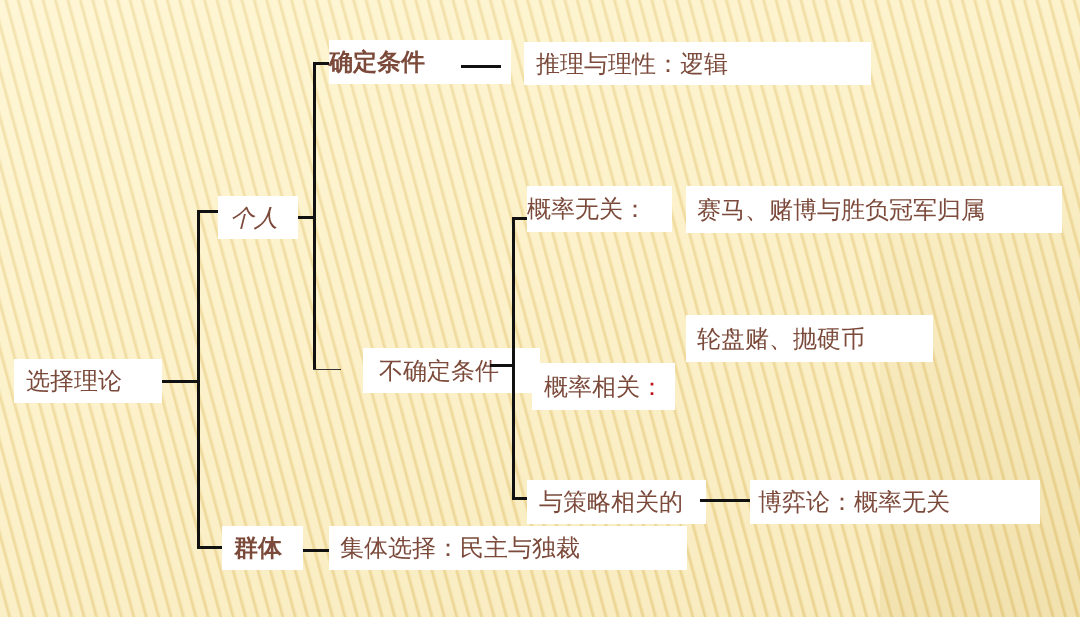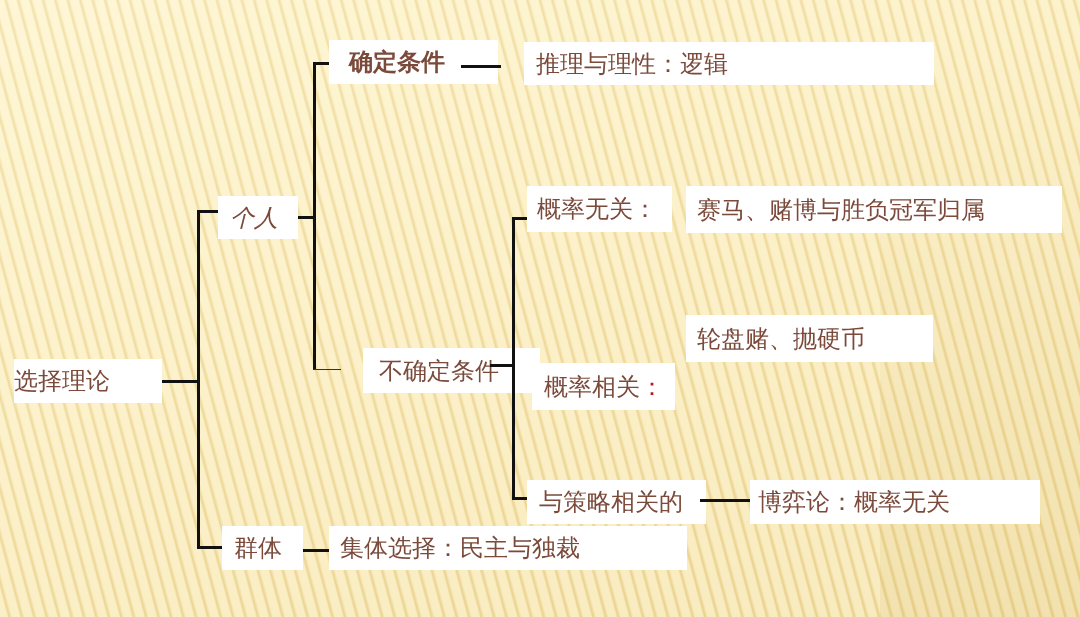--- a/index.html
+++ b/index.html
@@ -57,51 +57,51 @@
       background: #111;
     }
     .thin { height: 1px; background: #333; }
     .red-colon { color: #c0141c; }
   </style>
 </head>
 <body>
 
 <div class="sheen"></div>
 
-<div class="box" style="left:14px; top:359px; width:148px; height:44px; padding-left:0;">
+<div class="box" style="left:14px; top:359px; width:148px; height:44px; padding-left:12px;">
   <span>选择理论</span>
 </div>
 <div class="hl" style="left:162px; top:380px; width:38px;"></div>
 <div class="vl" style="left:197px; top:210px; height:339px;"></div>
 
 <div class="hl" style="left:197px; top:210px; width:22px;"></div>
 <div class="box" style="left:218px; top:196px; width:80px; height:43px; padding-left:12px;font-style:italic;">
   <span>个人</span>
 </div>
 <div class="hl" style="left:298px; top:216px; width:18px;"></div>
 <div class="vl" style="left:313px; top:62px; height:308px;"></div>
 
 <div class="hl" style="left:313px; top:62px; width:28px;"></div>
-<div class="box bold" style="left:329px; top:40px; width:169px; height:44px; padding-left:20px;">
+<div class="box bold" style="left:329px; top:40px; width:182px; height:44px; padding-left:0;">
   <span>确定条件</span>
 </div>
 <div class="hl" style="left:461px; top:65px; width:40px;"></div>
-<div class="box" style="left:524px; top:42px; width:410px; height:43px; padding-left:12px;align-items:center;">
+<div class="box" style="left:524px; top:42px; width:347px; height:43px; padding-left:12px;align-items:center;">
   <span>推理与理性：逻辑</span>
 </div>
 
 <div class="hl thin" style="left:313px; top:369px; width:28px;"></div>
 <div class="box serif" style="left:331px; top:348px; width:177px; height:45px; padding-left:16px;margin-left:32px;">
   <span>不确定条件</span>
 </div>
 <div class="hl" style="left:490px; top:364px; width:25px;"></div>
 <div class="vl" style="left:512px; top:217px; height:283px;"></div>
 
 <div class="hl" style="left:512px; top:217px; width:22px;"></div>
-<div class="box" style="left:527px; top:186px; width:145px; height:46px; padding-left:10px;">
+<div class="box" style="left:527px; top:186px; width:145px; height:46px; ">
   <span>概率无关：</span>
 </div>
 <div class="box" style="left:686px; top:186px; width:376px; height:47px; padding-left:11px;">
   <span>赛马、赌博与胜负冠军归属</span>
 </div>
 
 <div class="box" style="left:532px; top:315px; width:143px; height:47px; padding-left:12px;margin-top:48px;">
   <span>概率相关</span>
     <span class="red-colon">：</span>
 </div>
@@ -112,19 +112,19 @@
 <div class="hl" style="left:512px; top:497px; width:22px;"></div>
 <div class="box" style="left:527px; top:480px; width:179px; height:44px; padding-left:12px;">
   <span>与策略相关的</span>
 </div>
 <div class="hl" style="left:700px; top:499px; width:52px;"></div>
 <div class="box" style="left:750px; top:480px; width:290px; height:44px; padding-left:8px;">
   <span>博弈论：概率无关</span>
 </div>
 
 <div class="hl" style="left:197px; top:546px; width:26px;"></div>
-<div class="box" style="left:222px; top:526px; width:81px; height:44px; padding-left:12px;">
+<div class="box" style="left:222px; top:526px; width:81px; height:44px; padding-left:12px;font-weight:bold;">
   <span>群体</span>
 </div>
 <div class="hl" style="left:303px; top:549px; width:38px;"></div>
 <div class="box" style="left:329px; top:526px; width:358px; height:44px; padding-left:11px;align-items:center;">
   <span>集体选择：民主与独裁</span>
 </div>
 
 </body></html>

